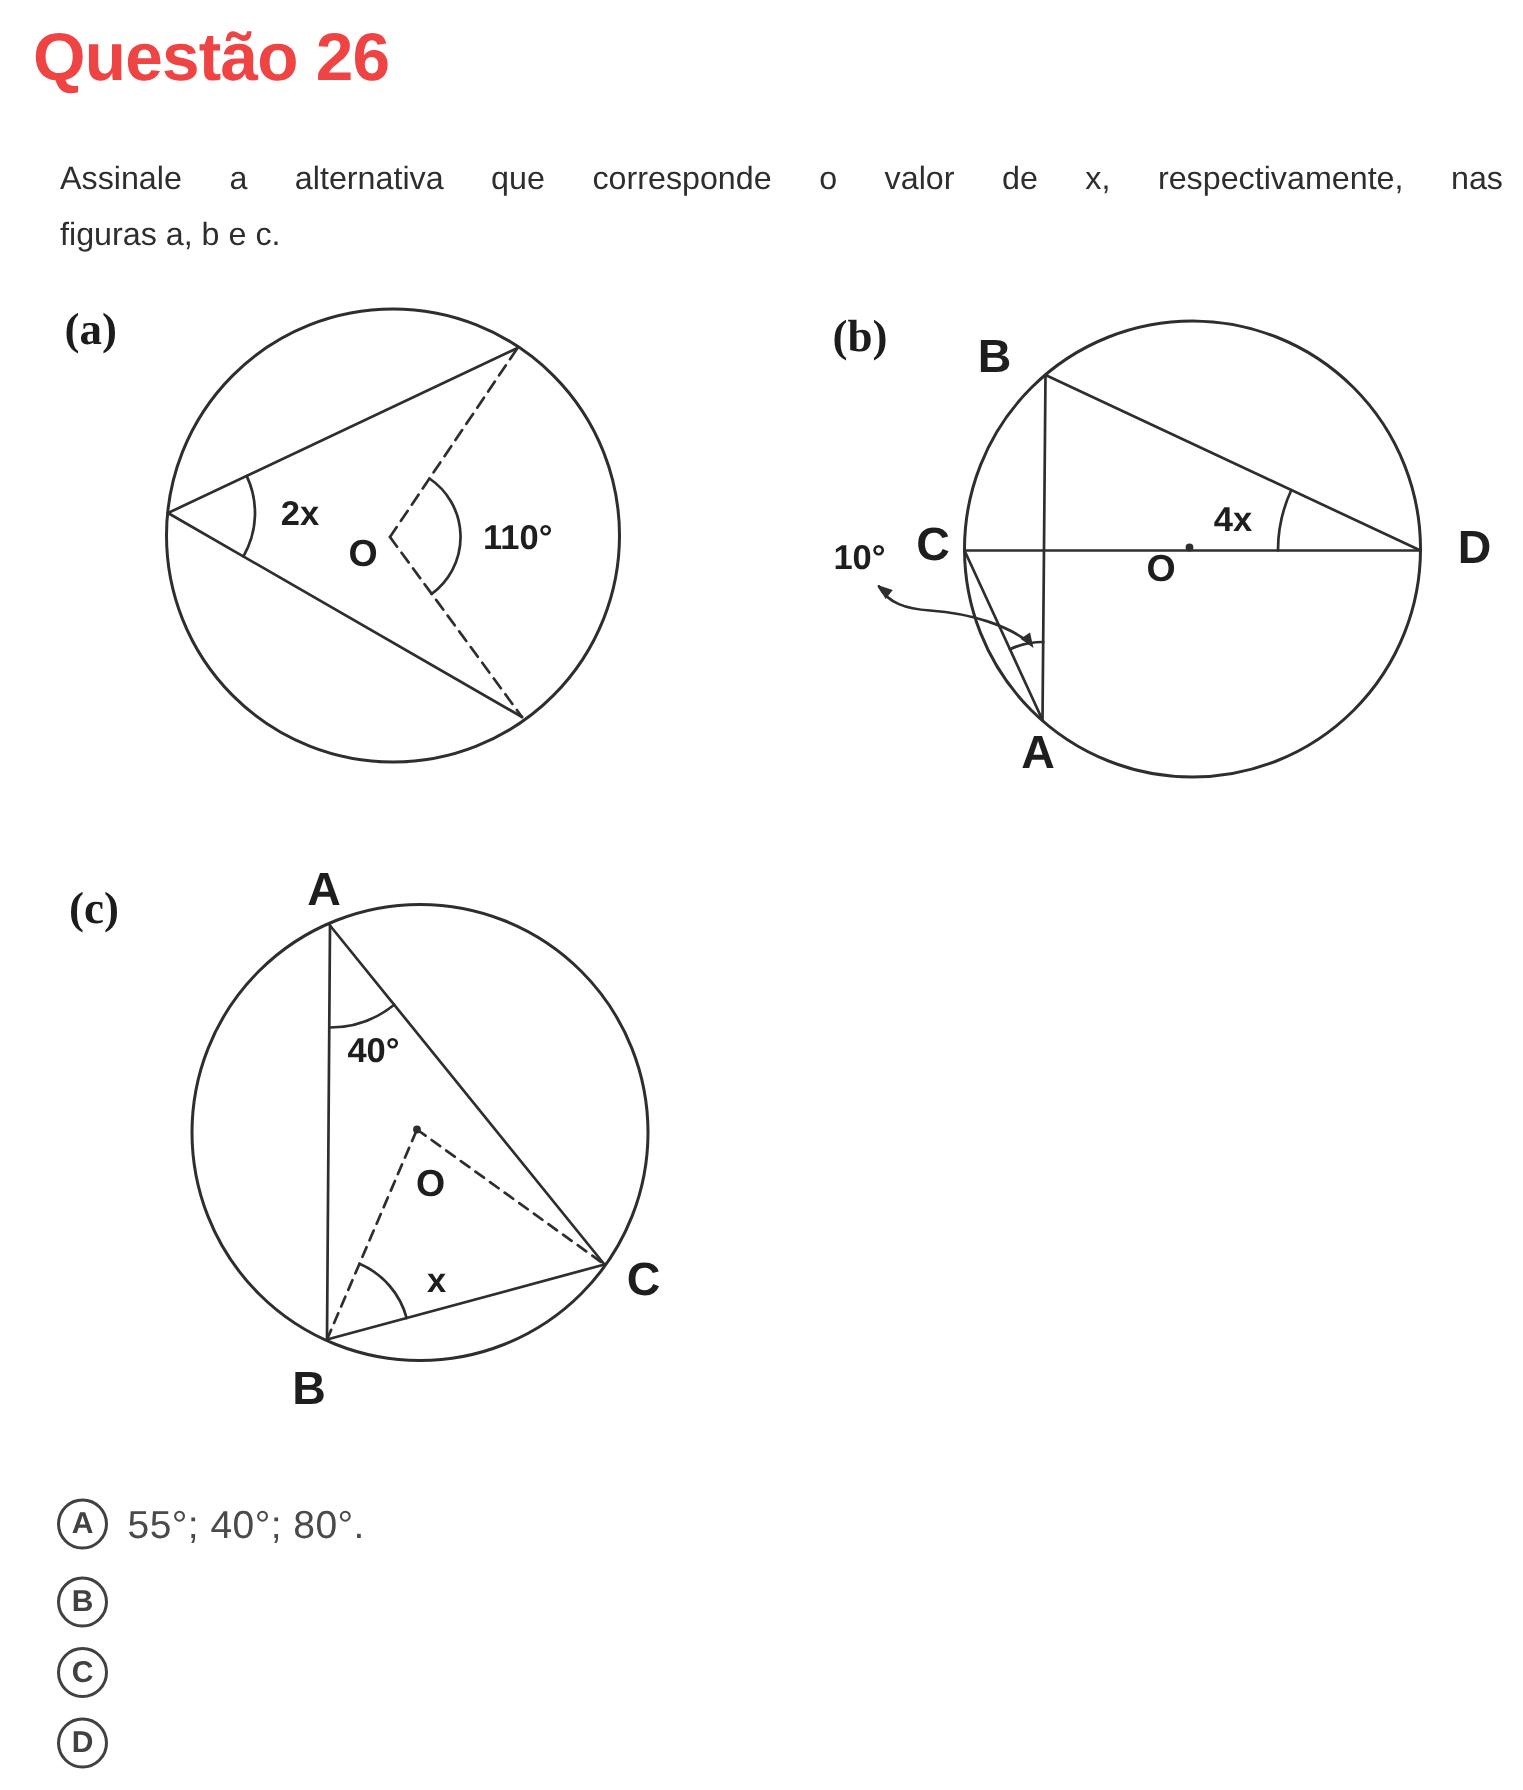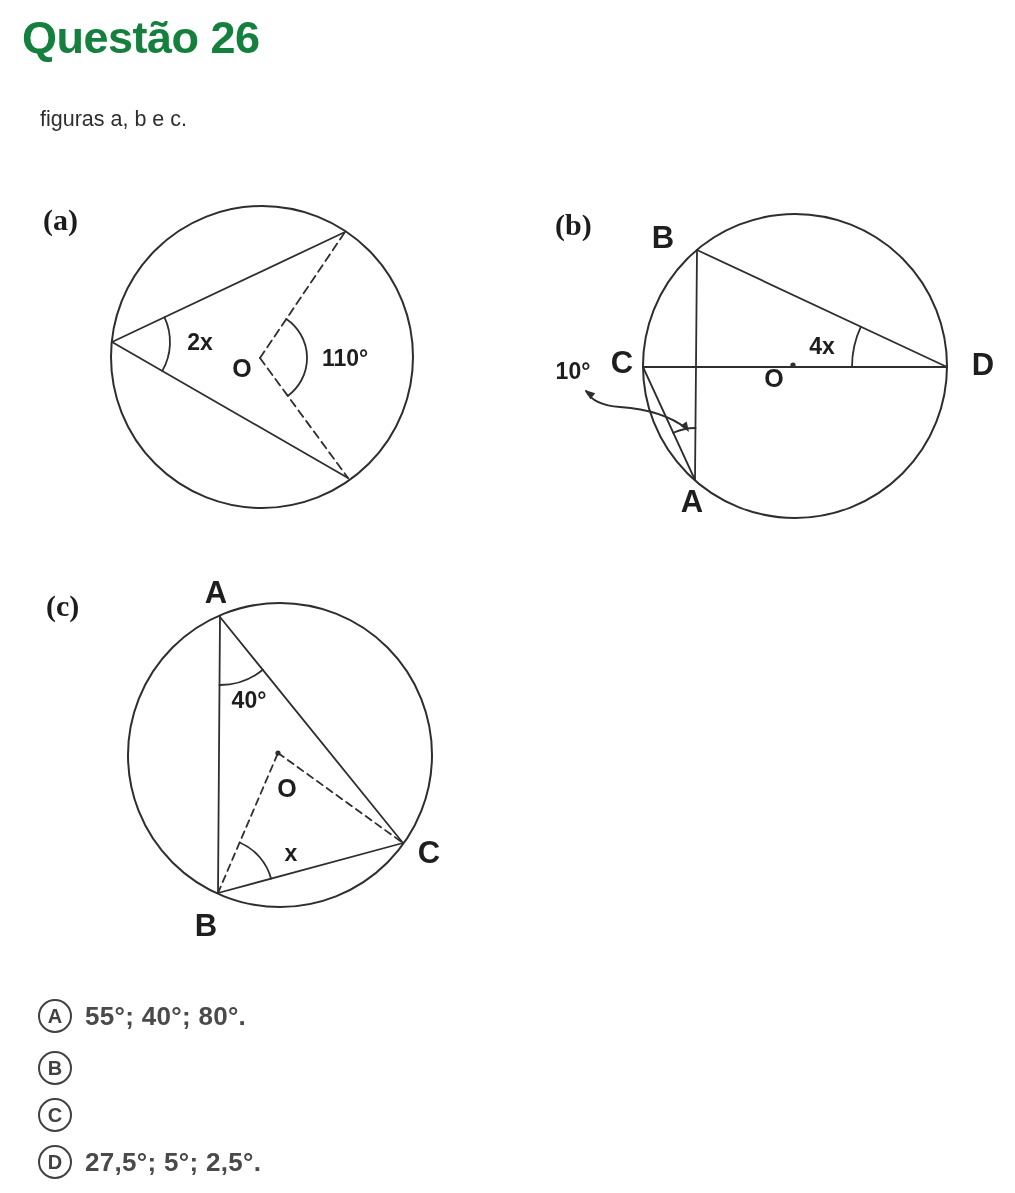--- a/index.html
+++ b/index.html
@@ -10,21 +10,21 @@
     background: #ffffff;
     font-family: "Liberation Sans", sans-serif;
     overflow: hidden;
   }
   .title {
     position: absolute;
     left: 22px; top: 12px;
     font-size: 45px;
     font-weight: 700;
     letter-spacing: -0.5px;
-    color: #15803d;
+    color: #ef4444;
     margin: 0;
   }
   .qtext {
     position: absolute;
     left: 40px; top: 101px;
     width: 962px;
     font-size: 21.5px;
     line-height: 37px;
     color: #2e2e2e;
   }
@@ -69,34 +69,35 @@
     display: flex;
     align-items: center;
     justify-content: center;
     font-size: 20px;
     font-weight: 700;
     color: #414141;
     flex: 0 0 auto;
   }
   .opt-text {
     font-size: 26px;
-    font-weight: 700;
+    font-weight: 400;
     color: #4a4a4a;
     letter-spacing: 0.3px;
     white-space: nowrap;
   }
 </style>
 </head>
 <body>
 
 <div class="page">
 
   <h1 class="title">Questão 26</h1>
 
   <div class="qtext">
+    <div class="l1">Assinale a alternativa que corresponde o valor de x, respectivamente, nas</div>
     <div>figuras a, b e c.</div>
   </div>
 
   <div class="figlabel" style="left:43px; top:203px;">(a)</div>
   <svg class="fig" style="left:30px; top:195px;" width="410" height="330" viewBox="0 0 410 330">
     <circle class="outline" cx="232" cy="162" r="151"></circle>
     <path d="M82,147 L315,37"></path>
     <path d="M82,147 L318,283"></path>
     <path d="M230,163 L315,37" stroke-dasharray="8 5"></path>
     <path d="M230,163 L318,283" stroke-dasharray="8 5"></path>
@@ -153,16 +154,15 @@
     <span class="opt-text">55°; 40°; 80°.</span>
   </div>
   <div class="opt-row" style="top:1050px;">
     <span class="badge">B</span>
   </div>
   <div class="opt-row" style="top:1097px;">
     <span class="badge">C</span>
   </div>
   <div class="opt-row" style="top:1144px;">
     <span class="badge">D</span>
-    <span class="opt-text">27,5°; 5°; 2,5°.</span>
   </div>
 
 </div>
 
 </body></html>

